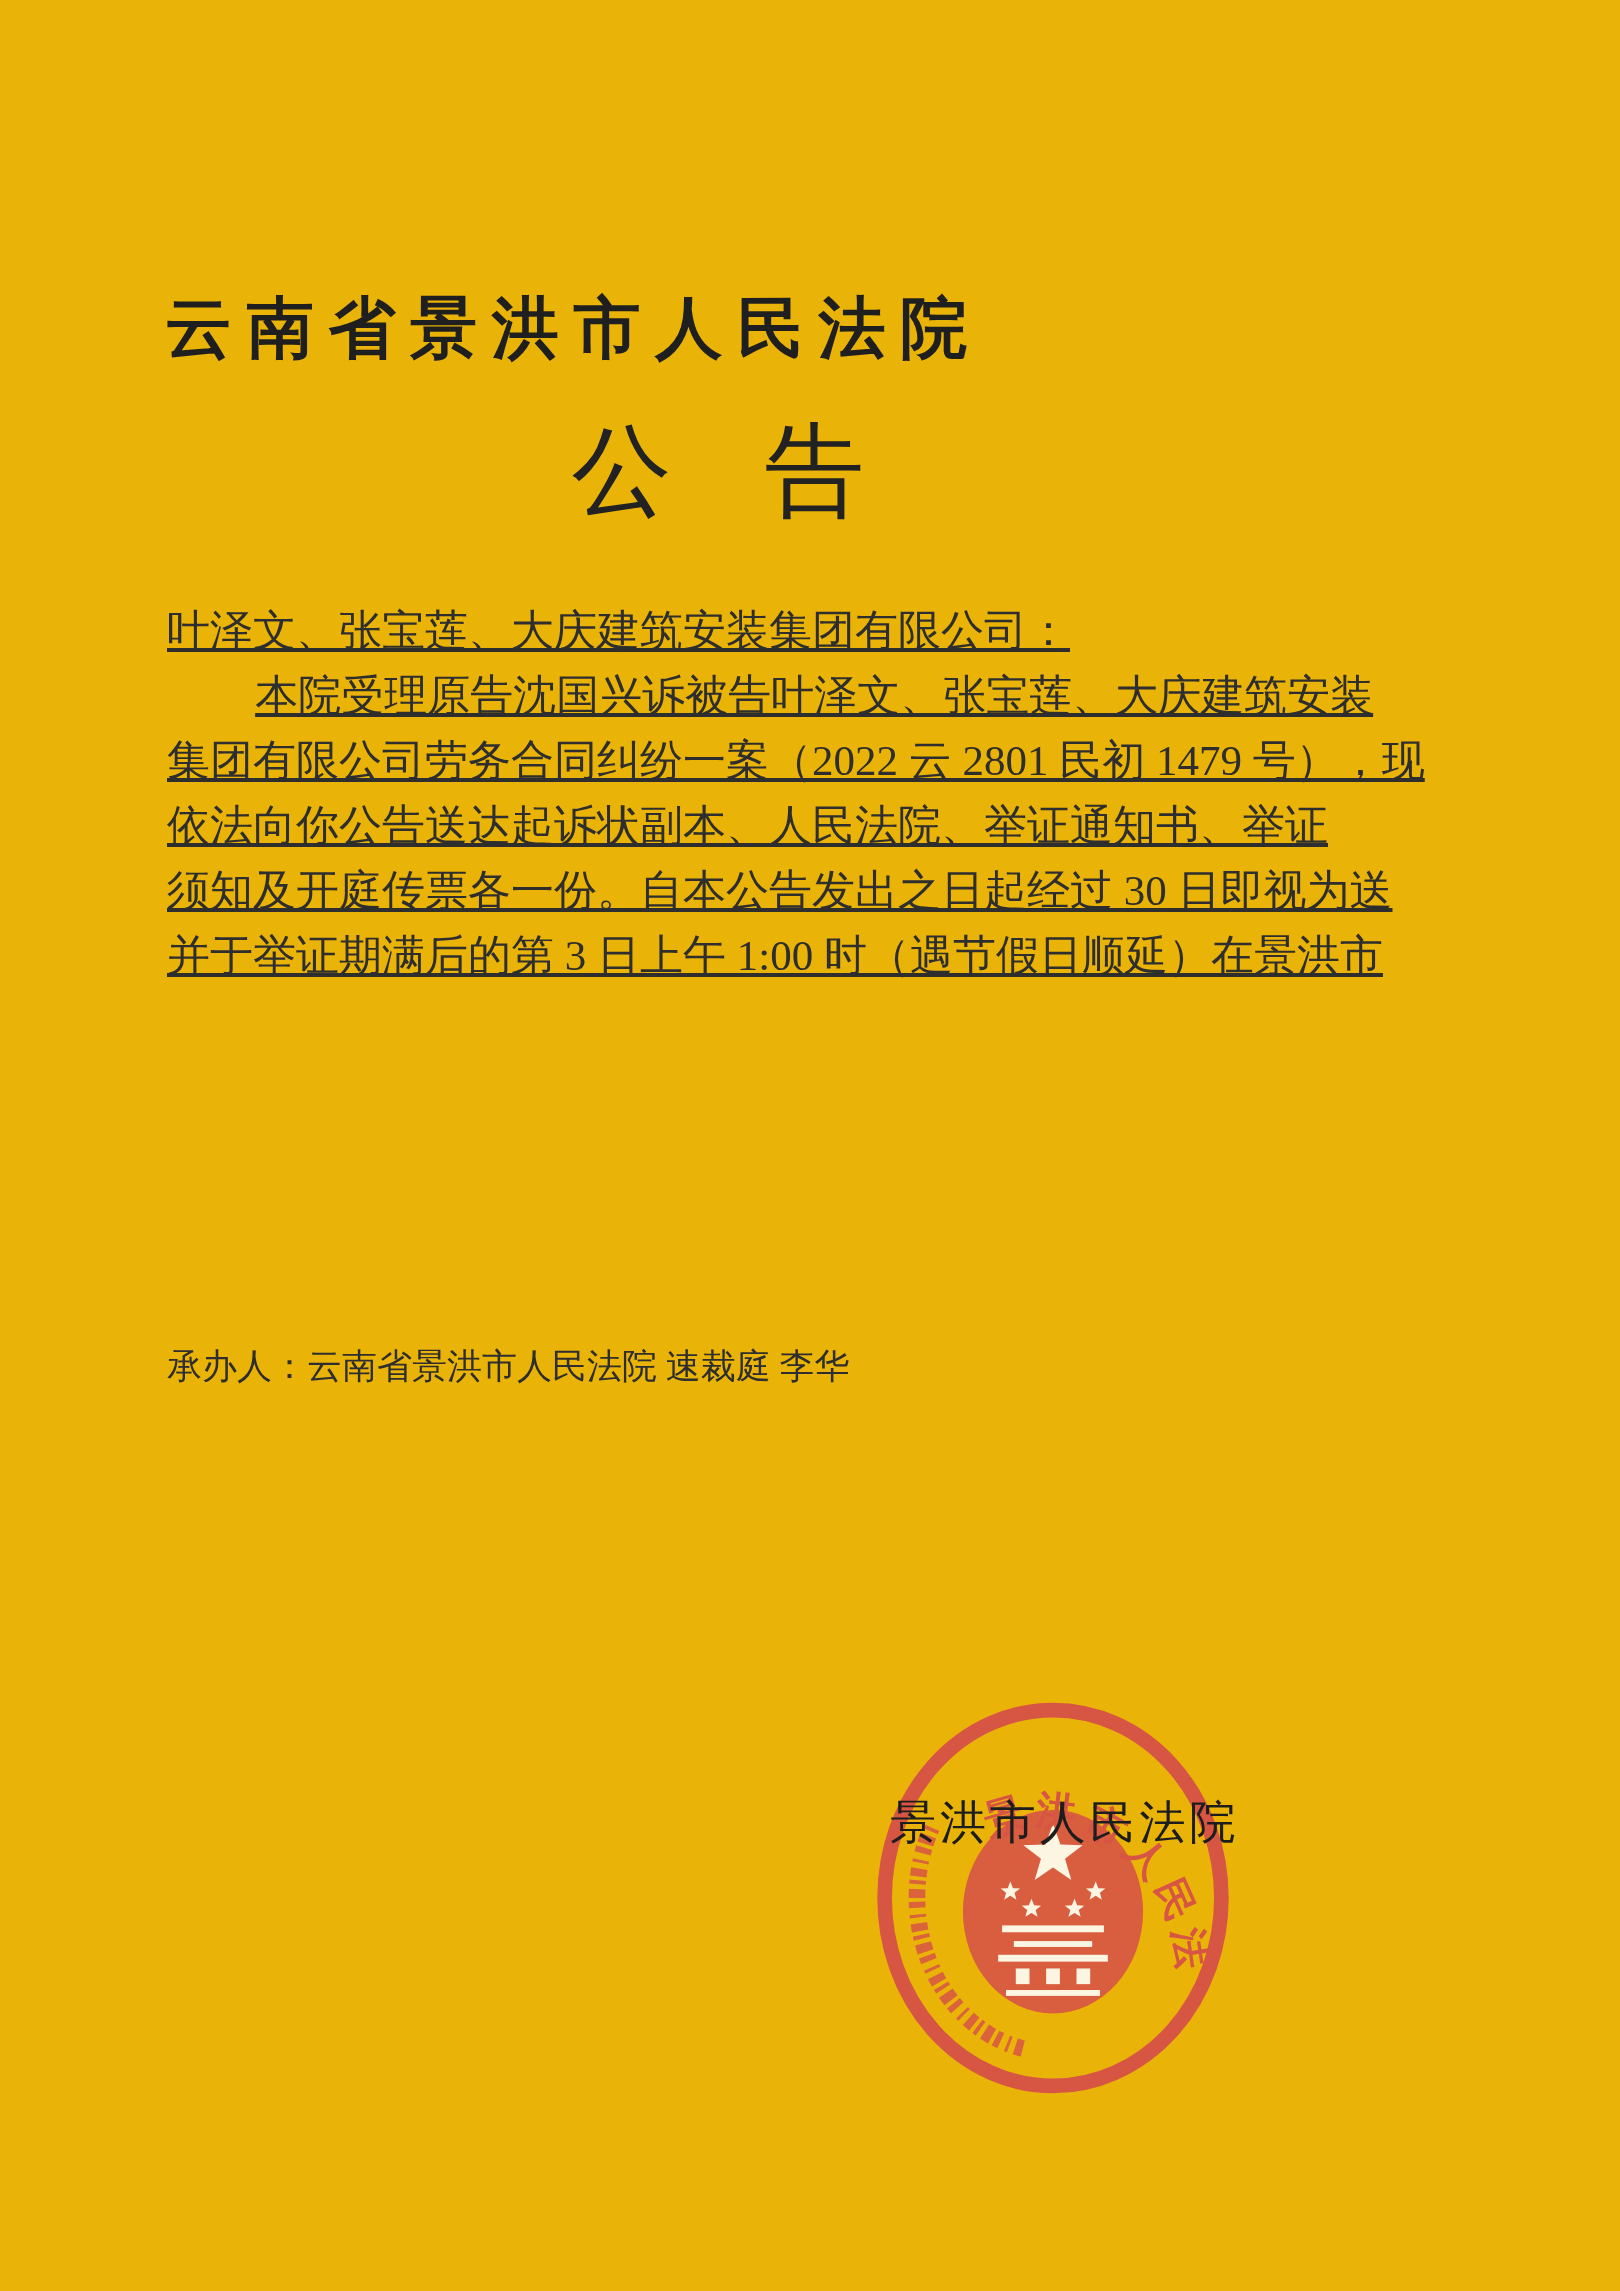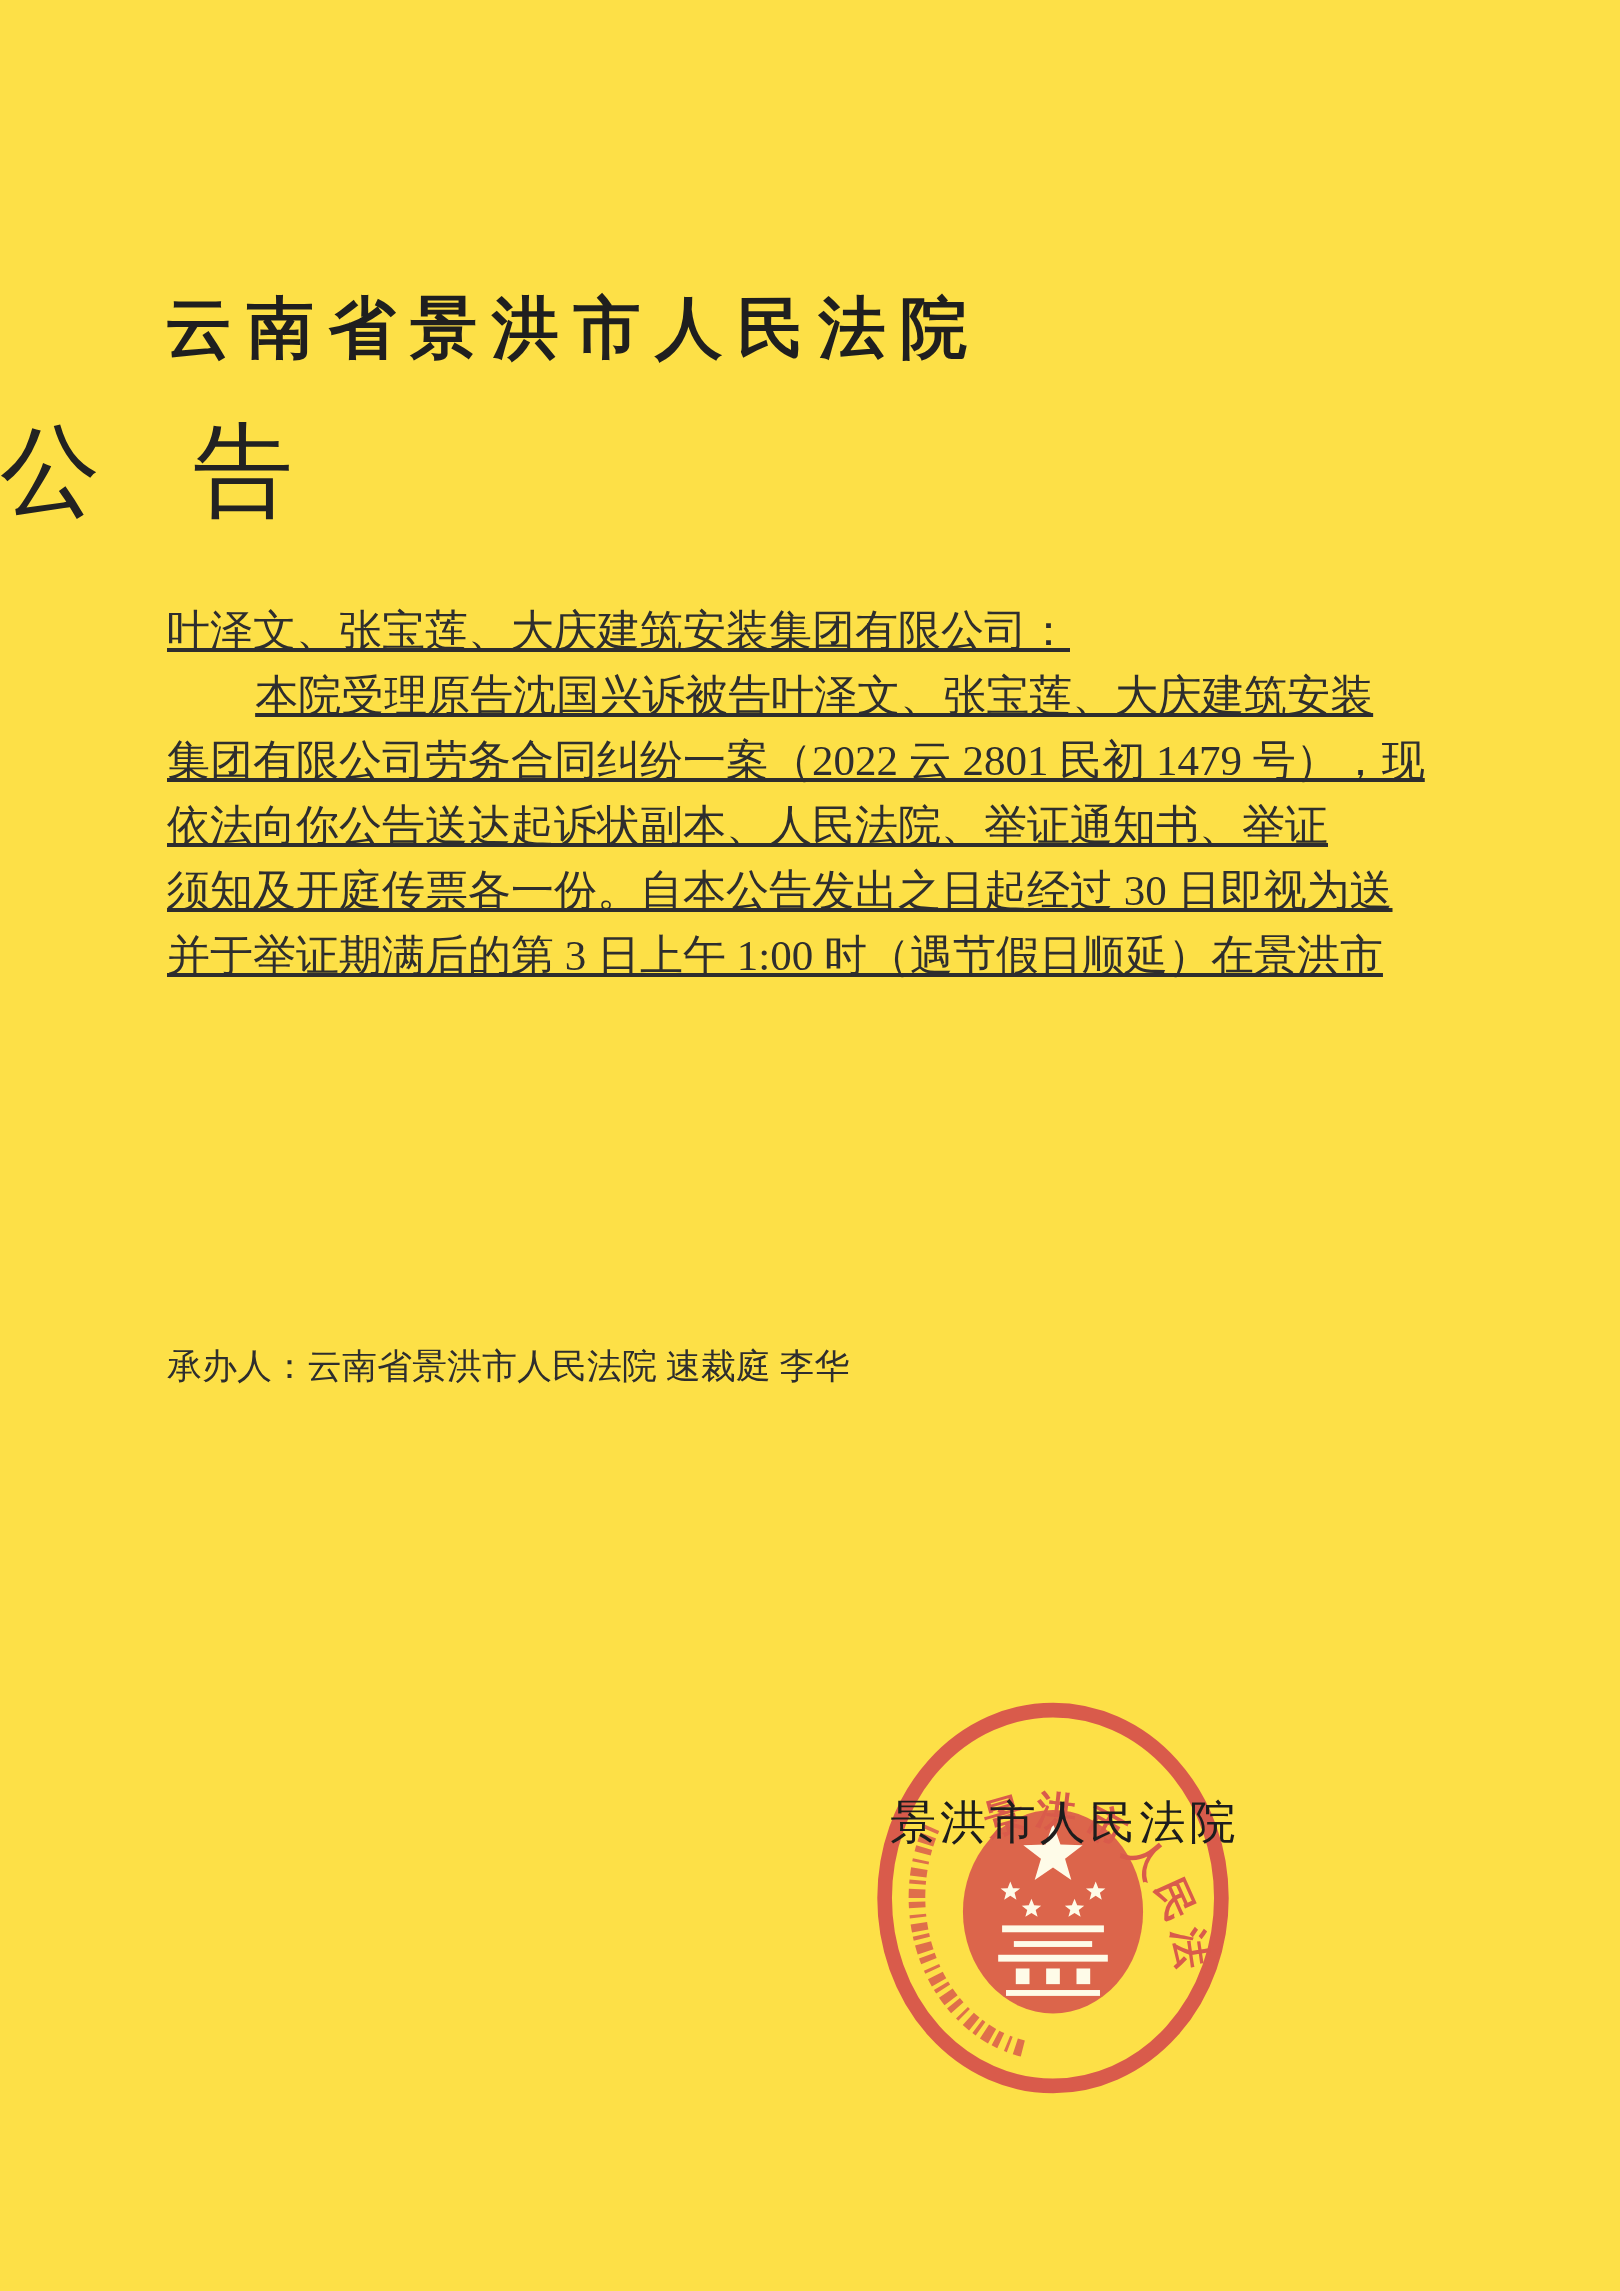--- a/index.html
+++ b/index.html
@@ -1,37 +1,38 @@
 <!DOCTYPE html>
 <html><head>
 <meta charset="utf-8">
 <style>
   html,body{margin:0;padding:0;background:#e8e8e8;}
   .page{
     position:relative;
     width:1620px;height:2292px;
     margin:0 auto;
-    background:#fde047;
+    background:#eab308;
     overflow:hidden;
     font-family:"Liberation Serif","DejaVu Serif",serif;
     color:#2b2b2b;
   }
   .court-title{
     position:absolute;
     left:165px;top:290px;
     font-size:67px;
     font-weight:bold;
     letter-spacing:14.7px;
     color:#1f1f1f;
     white-space:nowrap;
     line-height:1.15;
   }
   .doc-title{
     position:absolute;
     left:0;right:8px;top:412px;
+    text-align:center;
     font-size:100px;
     font-weight:500;
     letter-spacing:93px;
     padding-right:83px; 
     color:#222;
     white-space:nowrap;
     line-height:1.2;
   }
   .body-block{
     position:absolute;

